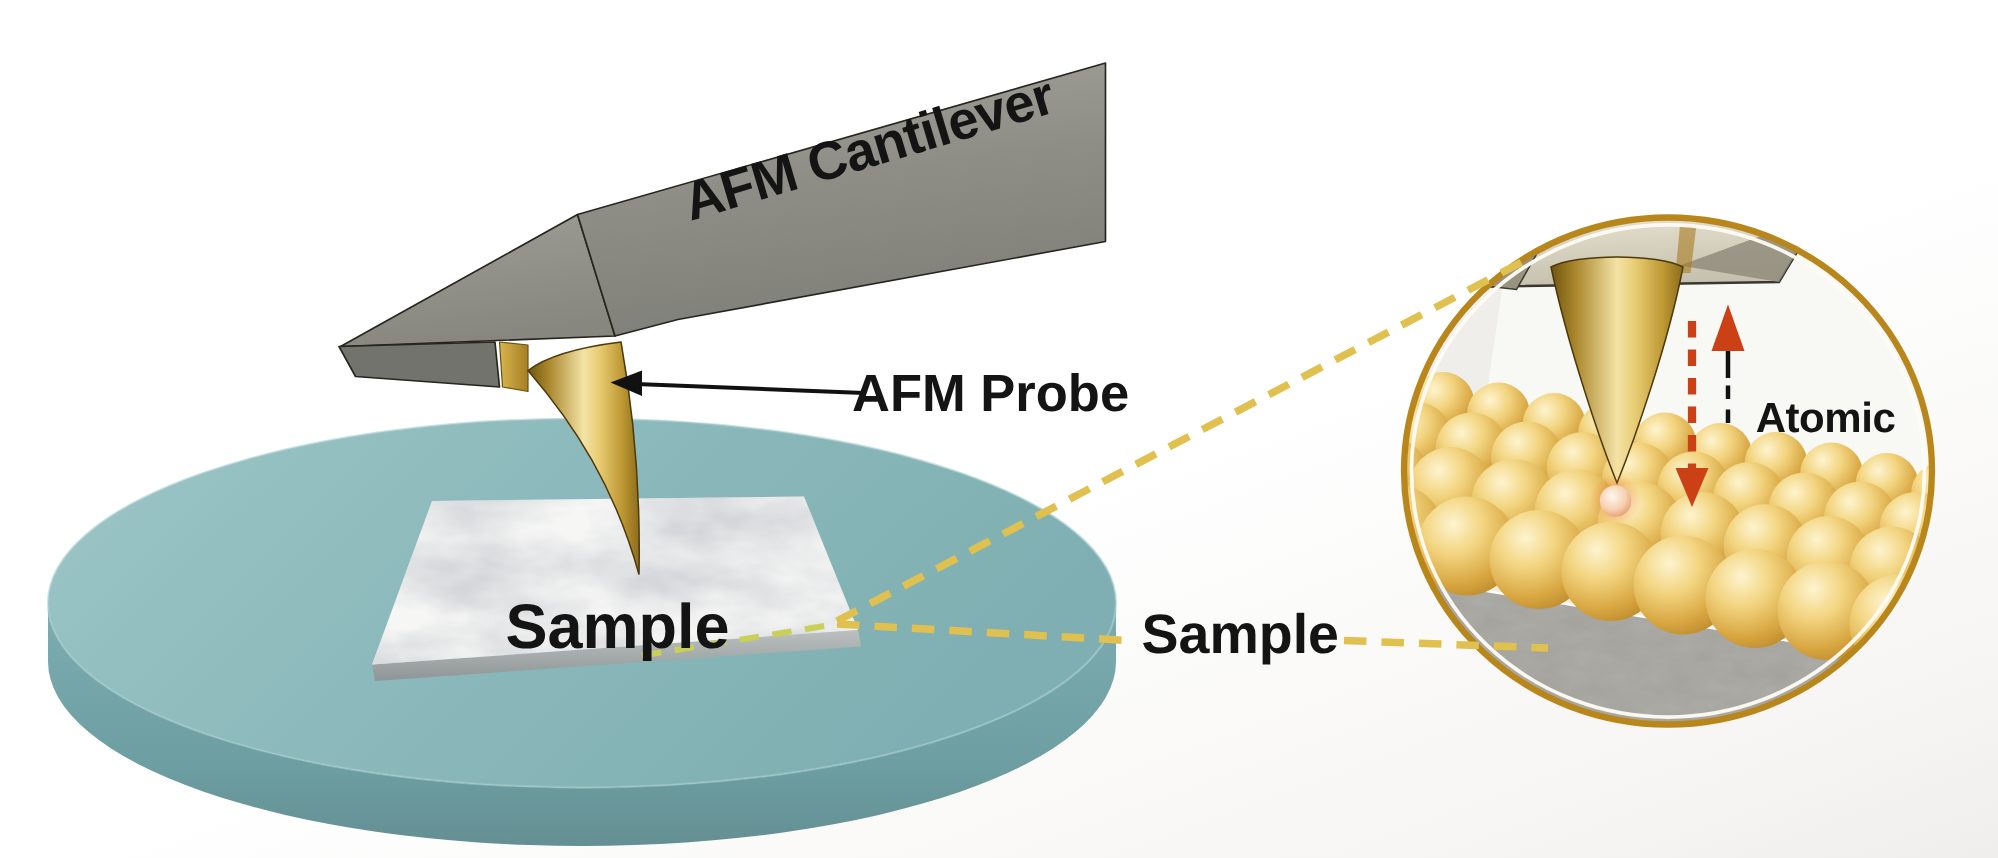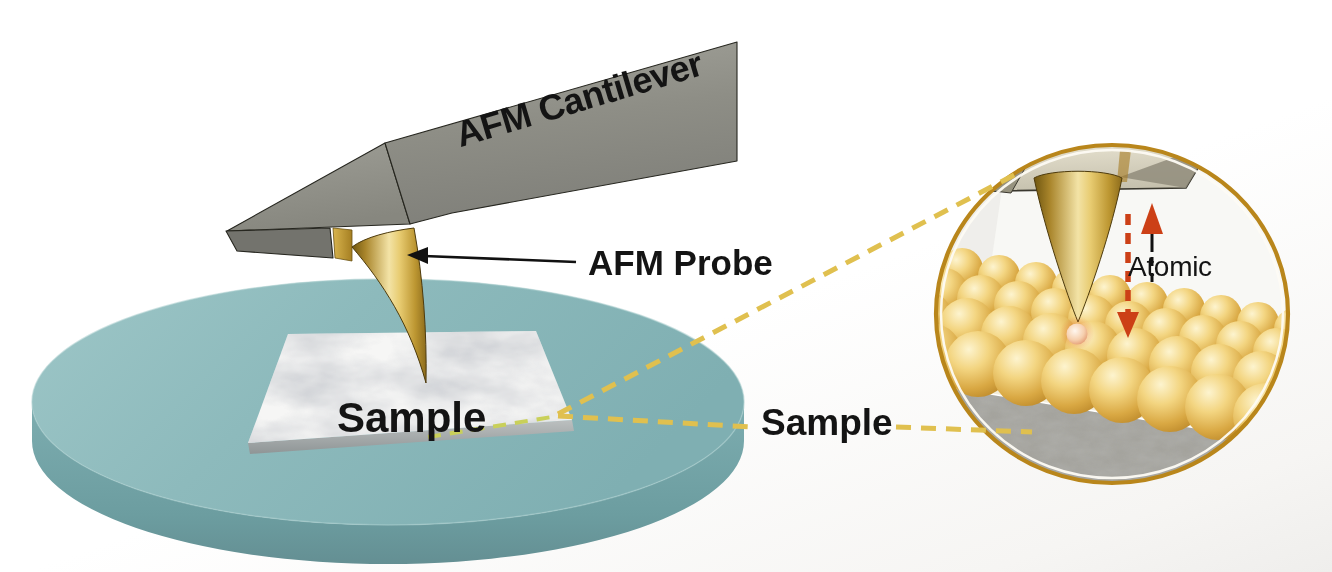--- a/index.html
+++ b/index.html
@@ -7,26 +7,26 @@
     position:relative;width:1332px;height:572px;overflow:hidden;
     background:linear-gradient(160deg,#ffffff 55%,#f6f5f3 88%,#efeeec 100%);
     font-family:"Liberation Sans",sans-serif;
   }
   #art{position:absolute;left:0;top:0;}
   .lbl{position:absolute;color:#141414;white-space:nowrap;user-select:none;}
   #lbl-cantilever{
     left:462px;top:116px;font-size:36px;font-weight:700;letter-spacing:-0.5px;
     transform:rotate(-16.6deg);transform-origin:0 100%;line-height:37px;height:37px;
   }
-  #lbl-probe{left:588px;top:245px;font-size:35px;font-weight:700;line-height:35px;}
+  #lbl-probe{left:568px;top:245px;font-size:35px;font-weight:700;line-height:35px;}
   #lbl-sample-main{left:337px;top:395px;font-size:42px;font-weight:600;line-height:46px;}
   #lbl-sample-inset{left:761px;top:402px;font-size:37px;font-weight:600;line-height:42px;}
   #lbl-atomic{
-    left:1128px;top:251px;width:178px;text-align:left;
-    font-size:28px;font-weight:400;line-height:32px;letter-spacing:-0.3px;
+    left:1128px;top:263px;width:178px;text-align:center;
+    font-size:28px;font-weight:700;line-height:32px;letter-spacing:-0.3px;
   }
 </style>
 </head>
 <body>
 
 <div id="stage">
 
   <svg id="art" width="1332" height="572" viewBox="0 0 1332 572">
     <defs>
       <linearGradient id="discTopG" x1="0" y1="0" x2="1" y2="0.35">

